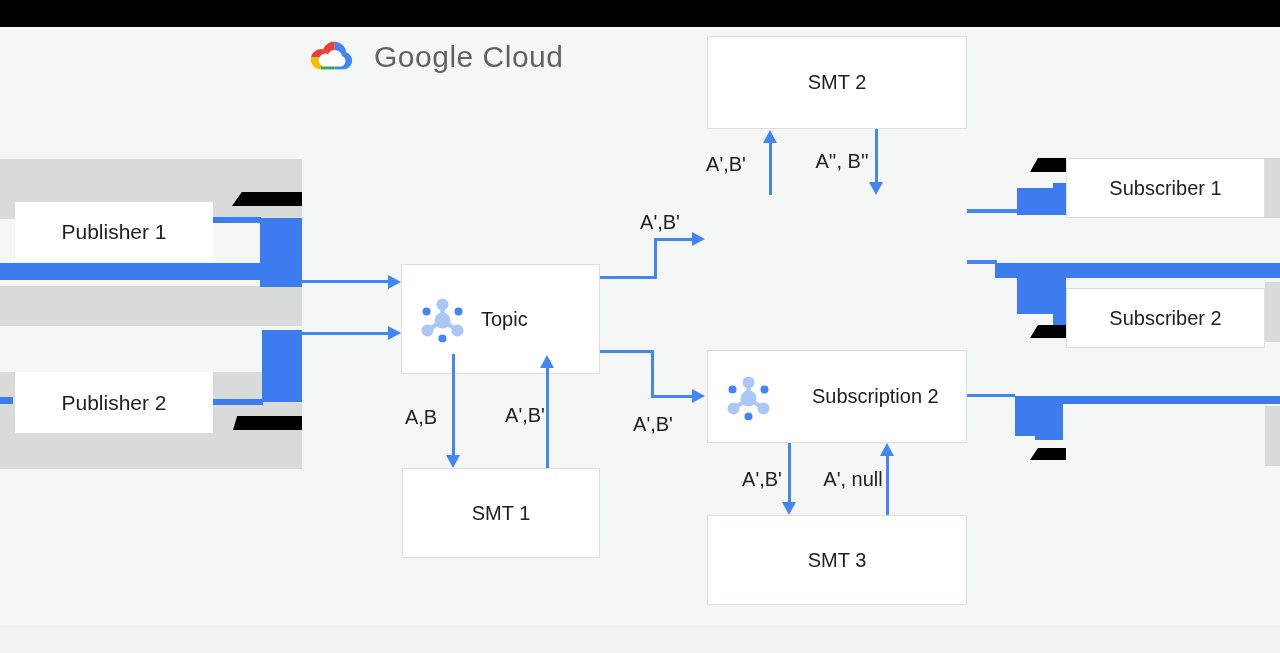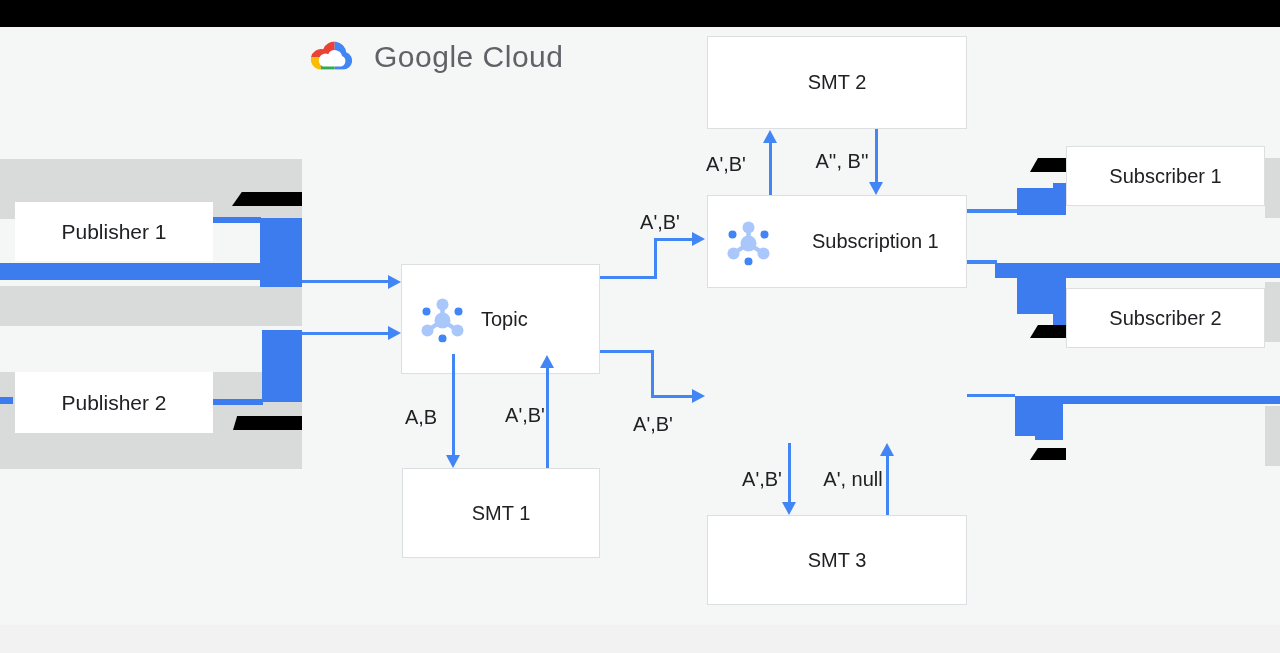--- a/index.html
+++ b/index.html
@@ -68,39 +68,20 @@
         <path d="M32 62 h38 a12 12 0 0 0 4-23 a16 16 0 0 0-30-4 a11 11 0 0 0-12 27 z" fill="#ffffff"></path>
       </g>
     </svg>
     <span class="logo-text">Google Cloud</span>
   </div>
 
   <div class="node" style="left:707px;top:36px;width:260px;height:93px;">
     <span>SMT 2</span>
   </div>
 
-  <div class="node iconbox" style="left:707px;top:195px;width:260px;height:93px;">
-    <span class="pubsub">
-      <svg width="45" height="47" viewBox="0 0 45 47">
-        <g stroke="#a9c7fa" stroke-width="4.5" stroke-linecap="round">
-          <line x1="22.5" y1="25" x2="22.5" y2="11"></line>
-          <line x1="22.5" y1="25" x2="9" y2="34"></line>
-          <line x1="22.5" y1="25" x2="36" y2="34"></line>
-        </g>
-        <circle cx="22.5" cy="9" r="6" fill="#a9c7fa"></circle>
-        <circle cx="7.5" cy="35" r="6" fill="#a9c7fa"></circle>
-        <circle cx="37.5" cy="35" r="6" fill="#a9c7fa"></circle>
-        <circle cx="22.5" cy="25" r="8" fill="#a9c7fa"></circle>
-        <circle cx="6.5" cy="16" r="4" fill="#4285f4"></circle>
-        <circle cx="38.5" cy="16" r="4" fill="#4285f4"></circle>
-        <circle cx="22.5" cy="43" r="4" fill="#4285f4"></circle>
-      </svg>
-    </span>
-    <span style="margin-left:104px;">Subscription 1</span>
-  </div>
 
   <div class="node iconbox" style="left:401px;top:264px;width:199px;height:110px;">
     <span class="pubsub">
       <svg width="45" height="47" viewBox="0 0 45 47">
         <g stroke="#a9c7fa" stroke-width="4.5" stroke-linecap="round">
           <line x1="22.5" y1="25" x2="22.5" y2="11"></line>
           <line x1="22.5" y1="25" x2="9" y2="34"></line>
           <line x1="22.5" y1="25" x2="36" y2="34"></line>
         </g>
         <circle cx="22.5" cy="9" r="6" fill="#a9c7fa"></circle>
@@ -108,29 +89,48 @@
         <circle cx="37.5" cy="35" r="6" fill="#a9c7fa"></circle>
         <circle cx="22.5" cy="25" r="8" fill="#a9c7fa"></circle>
         <circle cx="6.5" cy="16" r="4" fill="#4285f4"></circle>
         <circle cx="38.5" cy="16" r="4" fill="#4285f4"></circle>
         <circle cx="22.5" cy="43" r="4" fill="#4285f4"></circle>
       </svg>
     </span>
     <span style="margin-left:79px;">Topic</span>
   </div>
 
+  <div class="node iconbox" style="left:707px;top:350px;width:260px;height:93px;">
+    <span class="pubsub">
+      <svg width="45" height="47" viewBox="0 0 45 47">
+        <g stroke="#a9c7fa" stroke-width="4.5" stroke-linecap="round">
+          <line x1="22.5" y1="25" x2="22.5" y2="11"></line>
+          <line x1="22.5" y1="25" x2="9" y2="34"></line>
+          <line x1="22.5" y1="25" x2="36" y2="34"></line>
+        </g>
+        <circle cx="22.5" cy="9" r="6" fill="#a9c7fa"></circle>
+        <circle cx="7.5" cy="35" r="6" fill="#a9c7fa"></circle>
+        <circle cx="37.5" cy="35" r="6" fill="#a9c7fa"></circle>
+        <circle cx="22.5" cy="25" r="8" fill="#a9c7fa"></circle>
+        <circle cx="6.5" cy="16" r="4" fill="#4285f4"></circle>
+        <circle cx="38.5" cy="16" r="4" fill="#4285f4"></circle>
+        <circle cx="22.5" cy="43" r="4" fill="#4285f4"></circle>
+      </svg>
+    </span>
+    <span style="margin-left:104px;">Subscription 2</span>
+  </div>
 
   <div class="node" style="left:402px;top:468px;width:198px;height:90px;">
     <span>SMT 1</span>
   </div>
   <div class="node" style="left:707px;top:515px;width:260px;height:90px;">
     <span>SMT 3</span>
   </div>
 
-  <div class="node" style="left:1066px;top:146px;width:199px;height:60px;">
+  <div class="node" style="left:1066px;top:158px;width:199px;height:60px;">
     <span>Subscriber 1</span>
   </div>
   <div class="node" style="left:1066px;top:288px;width:199px;height:60px;">
     <span>Subscriber 2</span>
   </div>
 
   <div class="grp">
     <div class="hline" style="left:302px;top:280px;width:87px;height:3px;"></div>
     <div class="ah r" style="left:388px;top:275px;"></div>
   </div>

